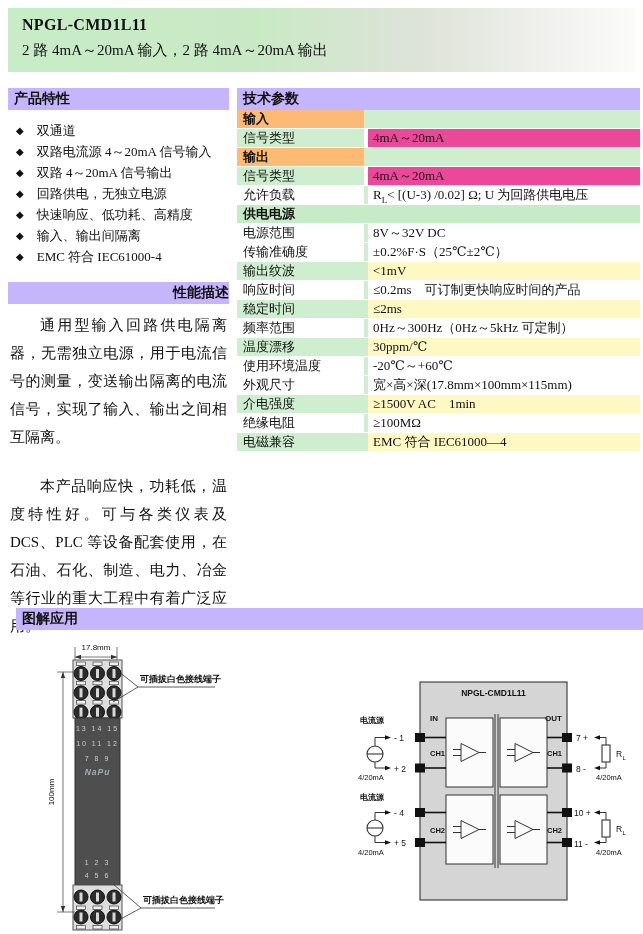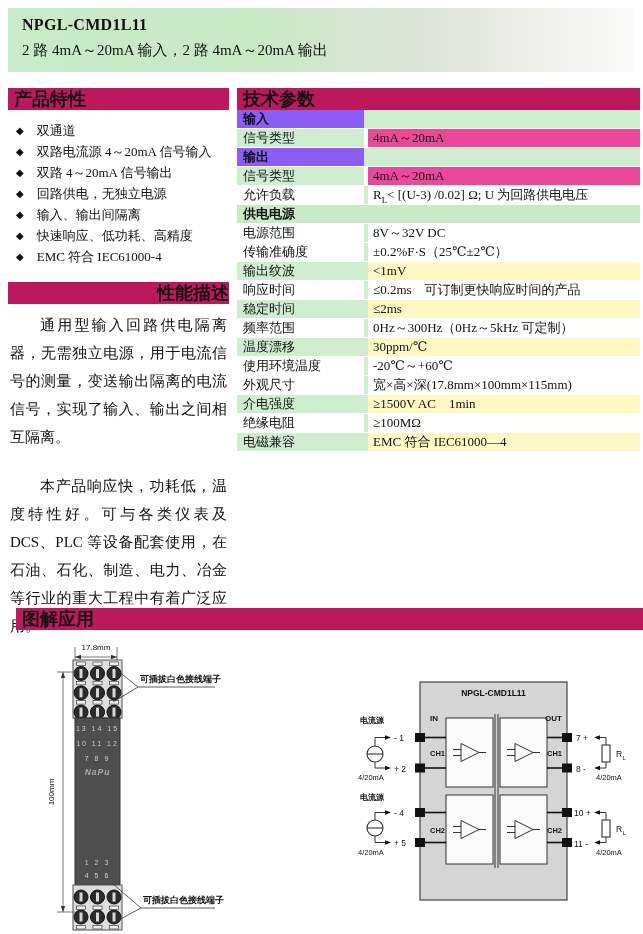--- a/index.html
+++ b/index.html
@@ -5,21 +5,21 @@
   html,body{margin:0;padding:0;background:#fff;}
   .page{position:relative;width:643px;height:934px;background:#fff;overflow:hidden;
         font-family:"Liberation Serif","DejaVu Serif",serif;color:#111;}
   
   .banner{position:absolute;left:8px;top:8px;width:627px;height:64px;box-sizing:border-box;
           padding:8px 14px;
           background:linear-gradient(90deg,#c7ecc7 0%,#c9e9c5 40%,#dde3d8 65%,#efefec 85%,#fbfbfa 100%);}
   .banner .title{font-size:16px;font-weight:bold;letter-spacing:.3px;}
   .banner .subtitle{font-size:15px;font-weight:normal;margin-top:7px;}
   
-  .band{height:22px;line-height:22px;background:#be185d;font-weight:bold;font-size:18px;
+  .band{height:22px;line-height:22px;background:#c4b5fd;font-weight:bold;font-size:14px;
         padding-left:6px;box-sizing:border-box;}
   
   .left-col{position:absolute;left:8px;top:88px;width:221px;}
   .features{list-style:none;margin:9px 0 0 0;padding:0;}
   .features li{height:21px;line-height:24px;font-size:13px;white-space:nowrap;}
   .dia{font-size:10px;margin:0 13px 0 8px;vertical-align:1px;}
   .desc-band{margin-top:16px;text-align:right;}
   .desc{font-size:15px;line-height:28px;text-align:justify;text-indent:2em;margin:7px 2px 0 2px;}
   .desc.p2{margin-top:21px;}
   
@@ -27,21 +27,21 @@
   .trow{display:flex;height:19px;box-sizing:border-box;border-bottom:1px solid #fff;
         font-size:13px;line-height:18px;white-space:nowrap;}
   .tl{width:131px;box-sizing:border-box;padding-left:6px;border-right:4px solid transparent;}
   .tv{flex:1;box-sizing:border-box;padding-left:5px;}
   .r-white .tl{background:#fff;border-right-color:#cfeecf;}
   .r-white .tv{background:#fff;}
   .r-green .tl{background:#cfeecf;border-right-color:#cfeecf;}
   .r-green .tv{background:#fef9c3;}
   .r-sec .tl{background:#c7ebc7;border-right-color:#c7ebc7;font-weight:bold;}
   .r-sec .tv{background:#c7ebc7;}
-  .r-split-wb .tl{background:#8b5cf6;border-right-color:#cfeecf;font-weight:bold;}
+  .r-split-wb .tl{background:#fdba74;border-right-color:#cfeecf;font-weight:bold;}
   .r-split-wb .tv{background:#cfeecf;}
   .r-split-gw .tl{background:#cfeecf;border-right-color:#fff;}
   .r-split-gw .tv{background:#ec4899;}
   sub.rsub{font-size:9px;}
   
   .diagram-band{position:absolute;left:16px;top:608px;width:627px;}
   .module-svg{position:absolute;left:40px;top:635px;}
   .wiring-svg{position:absolute;left:350px;top:650px;}
   svg text{font-family:"Liberation Sans","DejaVu Sans",sans-serif;fill:#111;}
   .cjk-note{font-size:9px;font-weight:bold;}
@@ -59,22 +59,22 @@
     <div class="subtitle">2 路 4mA～20mA 输入，2 路 4mA～20mA 输出</div>
   </header>
 
   <section class="left-col">
     <div class="band">产品特性</div>
     <ul class="features">
       <li><span class="dia">◆</span><span>双通道</span></li>
       <li><span class="dia">◆</span><span>双路电流源 4～20mA 信号输入</span></li>
       <li><span class="dia">◆</span><span>双路 4～20mA 信号输出</span></li>
       <li><span class="dia">◆</span><span>回路供电，无独立电源</span></li>
+      <li><span class="dia">◆</span><span>快速响应、低功耗、高精度</span></li>
       <li><span class="dia">◆</span><span>输入、输出间隔离</span></li>
-      <li><span class="dia">◆</span><span>快速响应、低功耗、高精度</span></li>
       <li><span class="dia">◆</span><span>EMC 符合 IEC61000-4</span></li>
     </ul>
     <div class="band desc-band">性能描述</div>
     <p class="desc">通用型输入回路供电隔离器，无需独立电源，用于电流信号的测量，变送输出隔离的电流信号，实现了输入、输出之间相互隔离。</p>
     <p class="desc p2">本产品响应快，功耗低，温度特性好。可与各类仪表及 DCS、PLC 等设备配套使用，在石油、石化、制造、电力、冶金等行业的重大工程中有着广泛应用。</p>
   </section>
 
   <section class="right-col">
     <div class="band">技术参数</div>
     <div class="trow r-split-wb">

